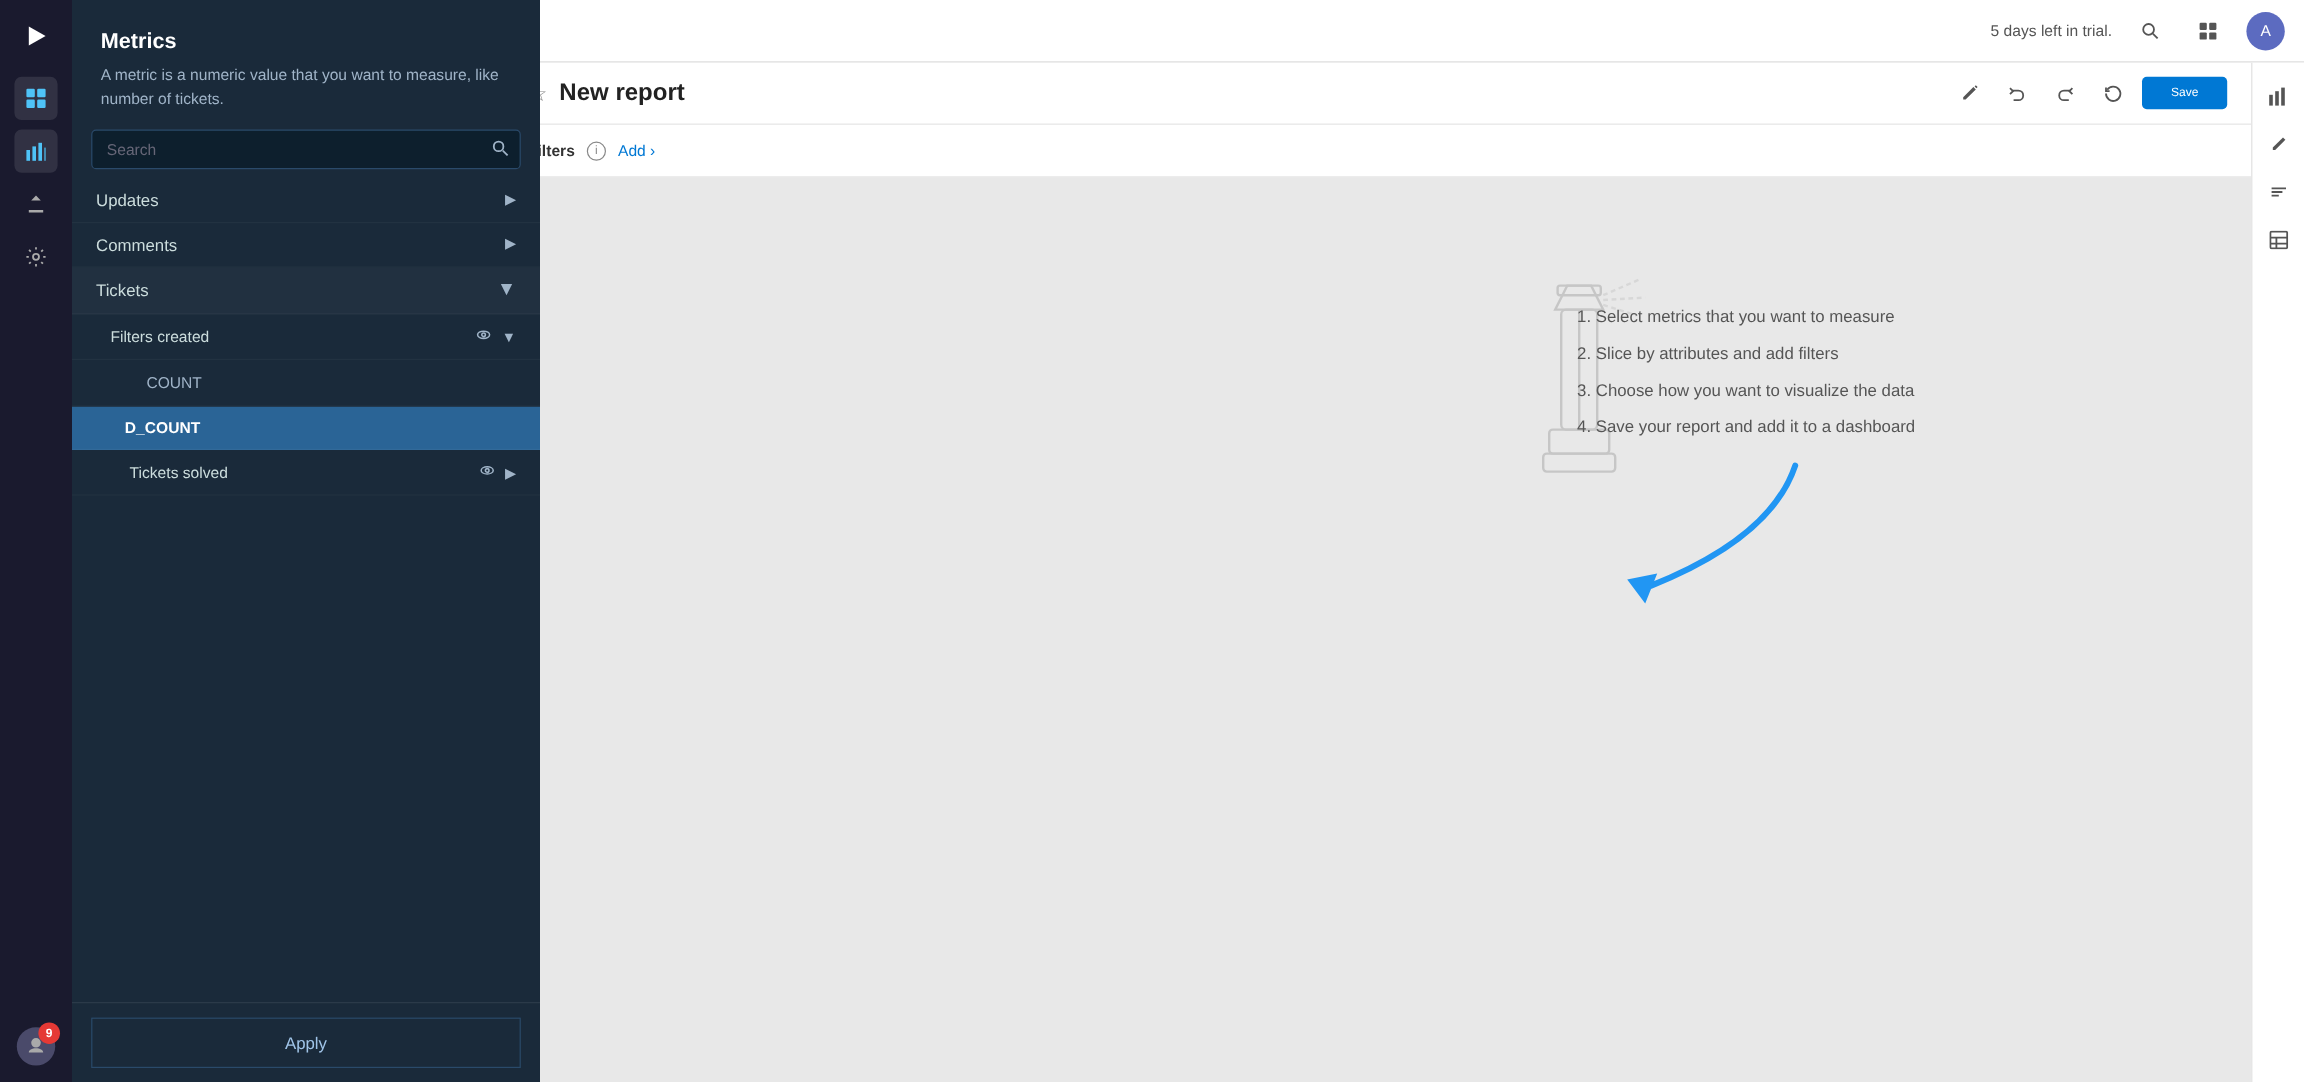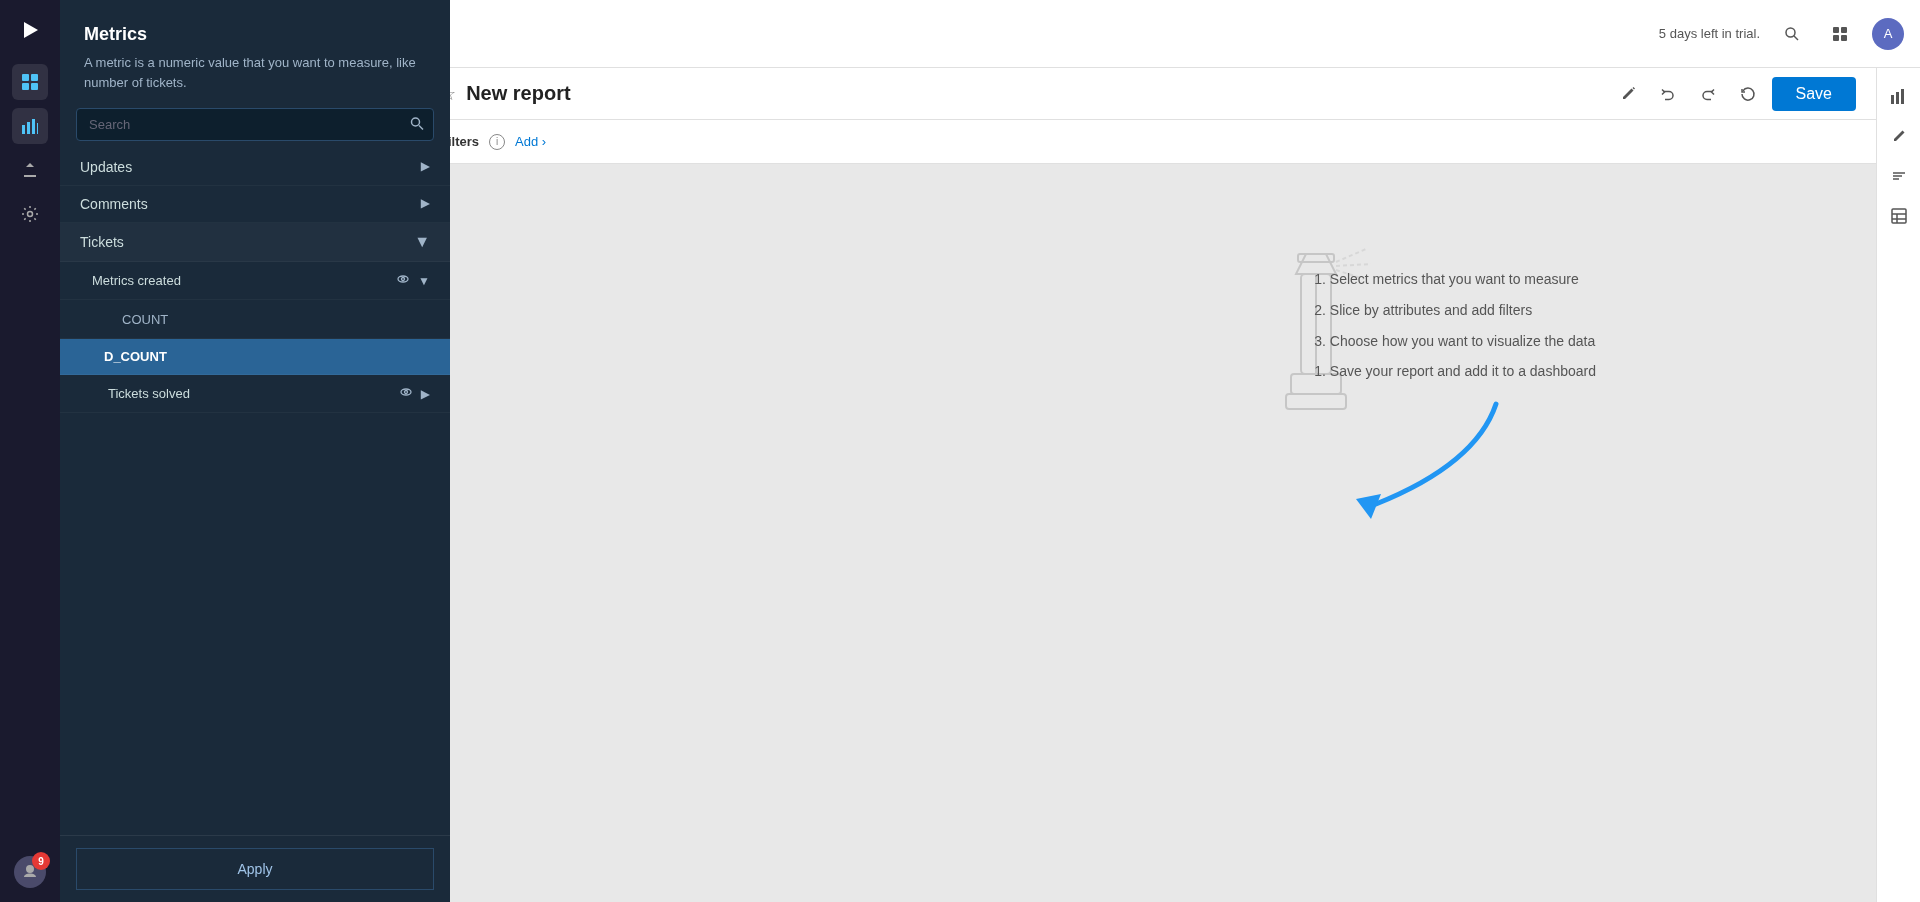--- a/index.html
+++ b/index.html
@@ -90,21 +90,21 @@
     
     .main-content {
       flex: 1;
       display: flex;
       flex-direction: column;
       overflow: hidden;
     }
 
     
     .topbar {
-      height: 68px;
+      height: 52px;
       background: white;
       display: flex;
       align-items: center;
       padding: 0 16px;
       border-bottom: 1px solid #e0e0e0;
       gap: 8px;
     }
     .breadcrumb {
       display: flex;
       align-items: center;
@@ -291,21 +291,21 @@
       border-radius: 4px;
       border: none;
       background: none;
     }
     .save-btn {
       background: #0078d4;
       color: white;
       border: none;
       padding: 8px 24px;
       border-radius: 4px;
-      font-size: 16px;
+      font-size: 10px;
       font-weight: 500;
       cursor: pointer;
       text-align: center;
     }
 
     
     .filters-bar {
       height: 44px;
       background: white;
       border-bottom: 1px solid #e0e0e0;
@@ -723,21 +723,21 @@
         </div>
       </div>
 
       <div class="report-content">
 
         <div style="position: absolute; right: 280px; top: 100px;">
           <ol style="list-style: none; font-size: 14px; color: #555; line-height: 2.2;">
             <li>1. Select metrics that you want to measure</li>
             <li>2. Slice by attributes and add filters</li>
             <li>3. Choose how you want to visualize the data</li>
-            <li>1. Save your report and add it to a dashboard</li>
+            <li>4. Save your report and add it to a dashboard</li>
           </ol>
         </div>
 
         <div style="position: absolute; right: 500px; top: 80px; opacity: 0.25;">
           <svg width="120" height="200" viewBox="0 0 120 200" fill="none" stroke="#666" stroke-width="2">
             <rect x="45" y="30" width="30" height="100" rx="4"></rect>
             <polygon points="40,30 80,30 70,10 50,10"></polygon>
             <rect x="42" y="10" width="36" height="8" rx="2"></rect>
             <line x1="60" y1="30" x2="60" y2="130"></line>
             <rect x="35" y="130" width="50" height="20" rx="3"></rect>
@@ -818,21 +818,21 @@
         <span class="list-item-label">Comments</span>
         <span class="list-item-arrow">▶</span>
       </div>
 
       <div class="tickets-section-header">
         <span class="tickets-section-label">Tickets</span>
         <span class="tickets-section-arrow">▼</span>
       </div>
 
       <div class="sub-item">
-        <span class="sub-item-label">Metrics created</span>
+        <span class="sub-item-label">Filters created</span>
         <div class="sub-item-icons">
           <span class="eye-icon">
             <svg width="14" height="14" viewBox="0 0 14 14" fill="none" stroke="#a0b4c8" stroke-width="1.3">
               <ellipse cx="7" cy="7" rx="5" ry="3"></ellipse>
               <circle cx="7" cy="7" r="1.5"></circle>
             </svg>
           </span>
           <span class="chevron-down">▼</span>
         </div>
       </div>

